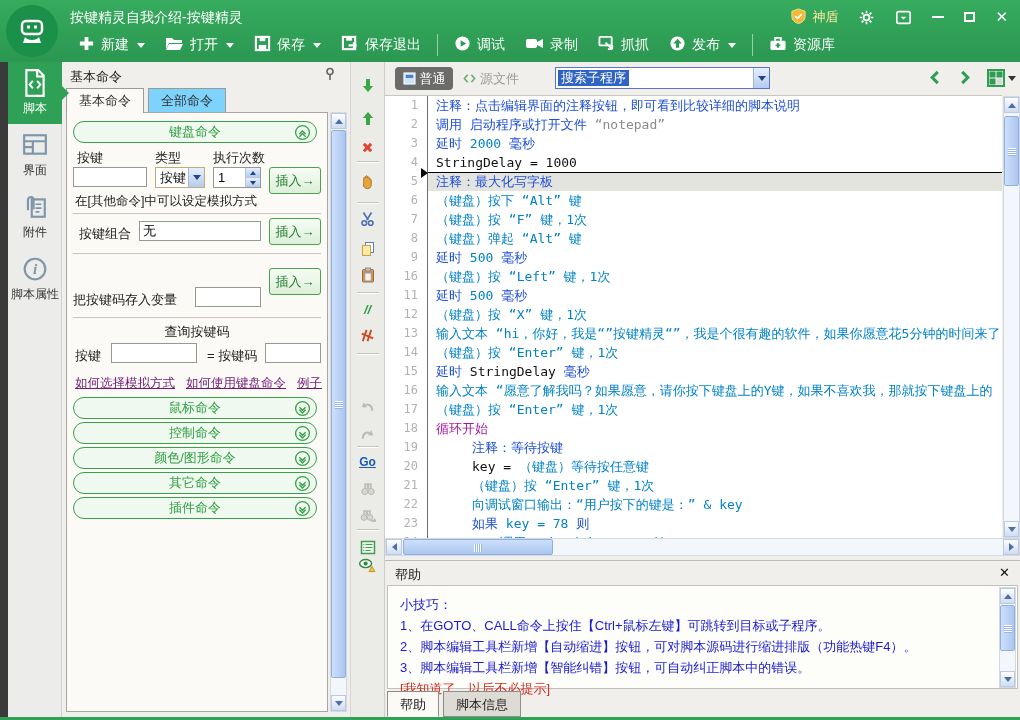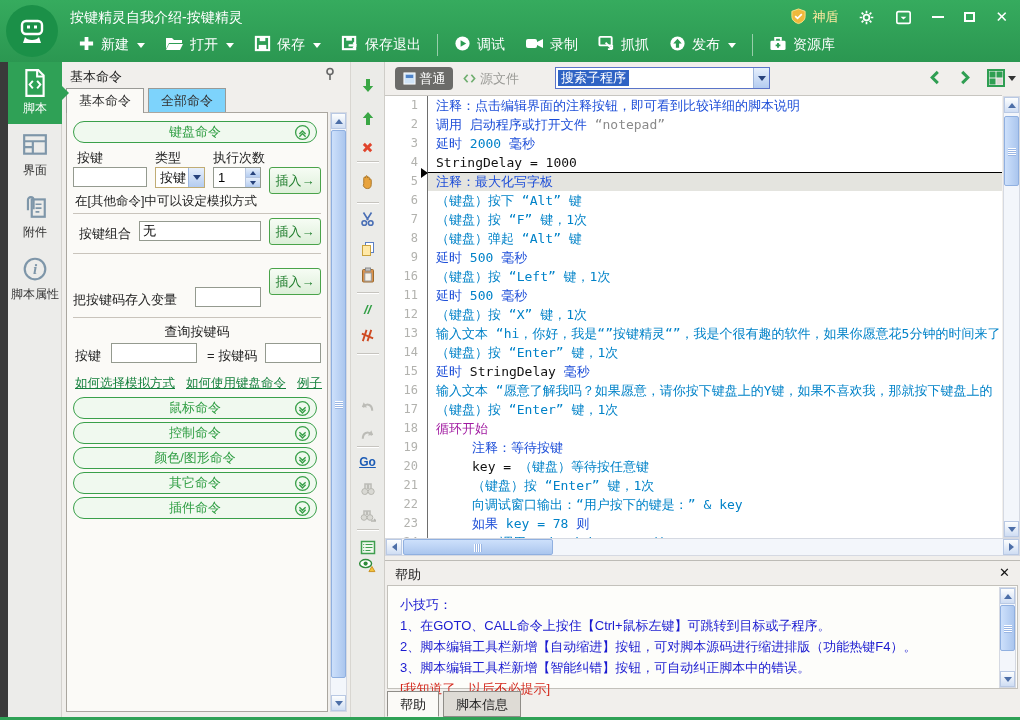--- a/index.html
+++ b/index.html
@@ -64,21 +64,21 @@
   .spin .val { flex:1; padding:2px 4px; font-size:13px; }
   .spin .arr { width:15px; display:flex; flex-direction:column; border-left:1px solid #b6c6e0; }
   .spin .arr b { flex:1; background:linear-gradient(#e6effc,#b4ccf0); display:flex; align-items:center; justify-content:center; }
   .spin .arr b:first-child { border-bottom:1px solid #b6c6e0; }
   .spin .arr i { width:0; height:0; border-left:3px solid transparent; border-right:3px solid transparent; }
   .spin .up i { border-bottom:4px solid #27427c; }
   .spin .dn i { border-top:4px solid #27427c; }
   .insert-btn { position:absolute; width:52px; height:27px; border:1px solid #4aa34a; border-radius:3px;
     background:linear-gradient(#f6fcf4,#ddefd9); color:#1f7d2c; font-size:13px; text-align:center; line-height:25px; cursor:default; }
   .hr { position:absolute; left:6px; width:248px; height:1px; background:#c9c4bc; }
-  .plink { color:#15803d; text-decoration:underline; font-size:12.5px; cursor:pointer; white-space:nowrap; }
+  .plink { color:#701a75; text-decoration:underline; font-size:12.5px; cursor:pointer; white-space:nowrap; }
 
   
   .sb-v { position:absolute; background:#f3f6fb; border:1px solid #d5d9e2; }
   .sb-btn { position:absolute; left:0; width:100%; height:16px; background:linear-gradient(#fdfefe,#cfddf3);
     border:1px solid #b9c9e4; display:flex; align-items:center; justify-content:center; }
   .sb-btn i { width:0; height:0; border-left:4px solid transparent; border-right:4px solid transparent; }
   .sb-btn.up i { border-bottom:5px solid #4d6fa8; }
   .sb-btn.dn i { border-top:5px solid #4d6fa8; }
   .sb-thumb { position:absolute; left:0; width:100%; background:linear-gradient(90deg,#cde0fb,#abc6ee);
     border:1px solid #90b0e0; border-radius:2px; }

